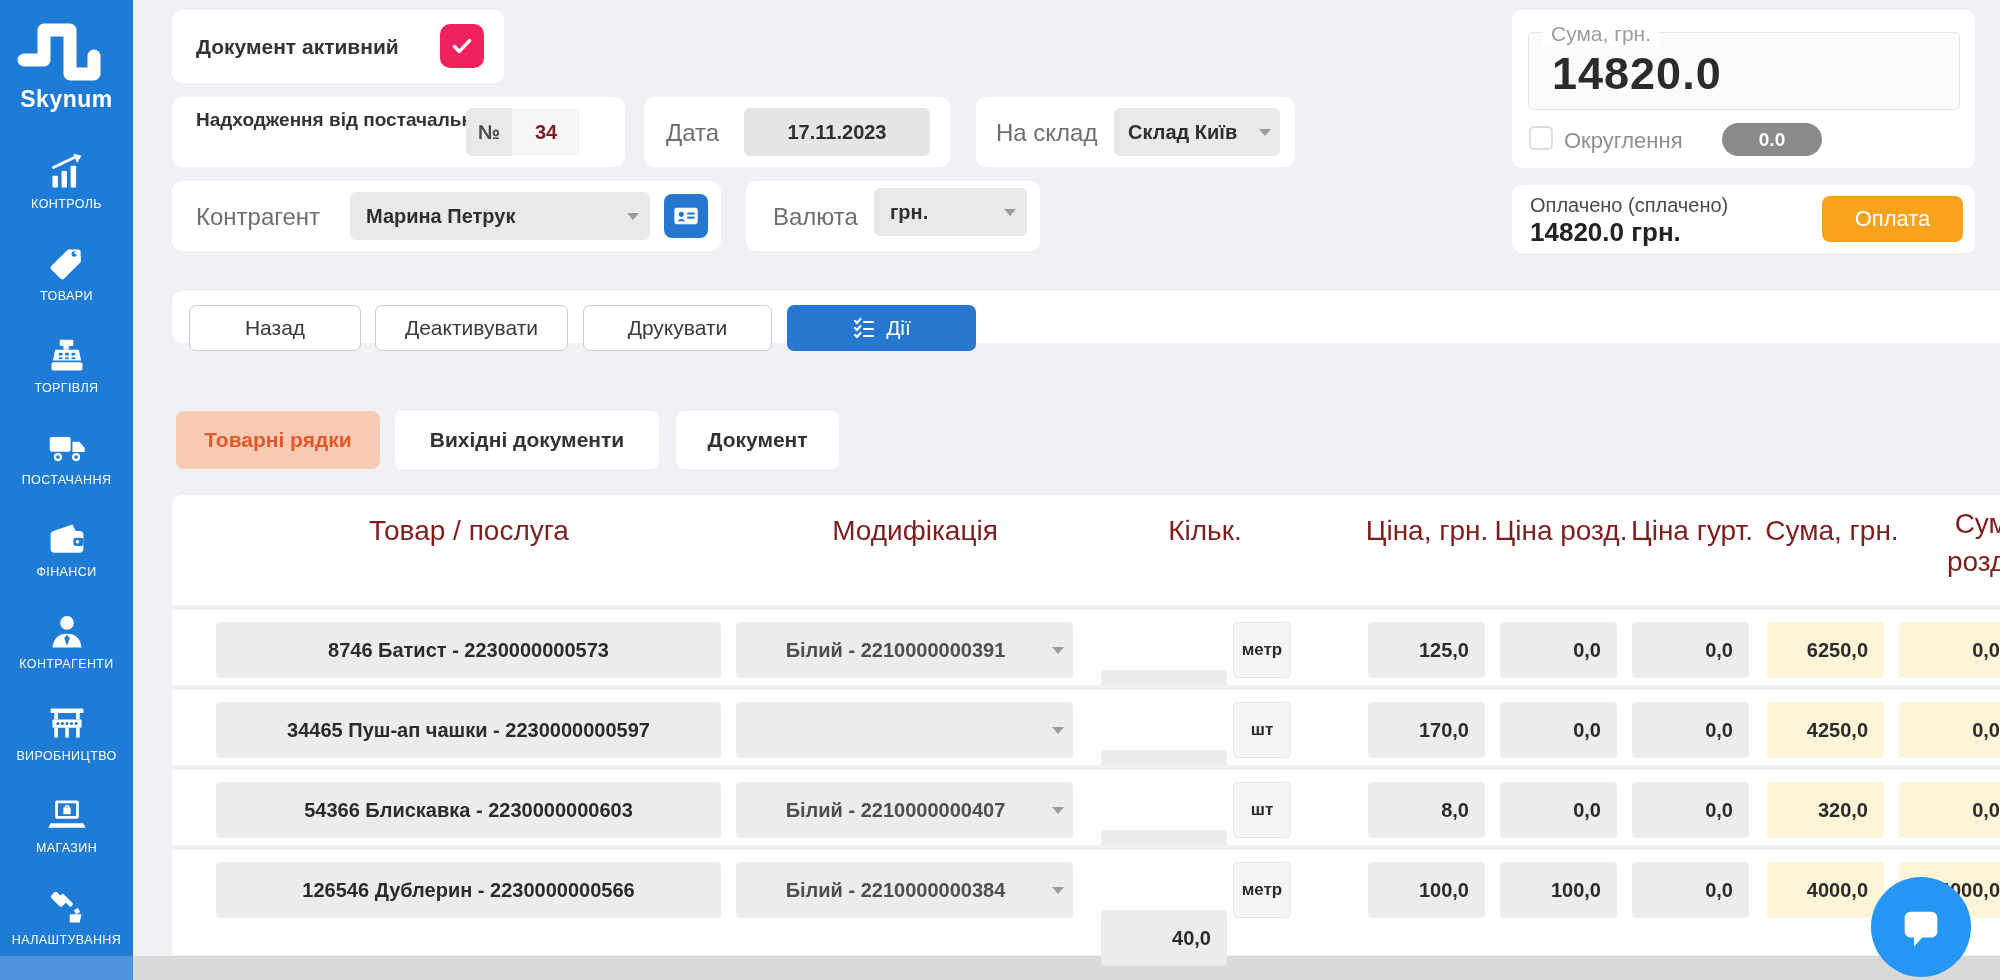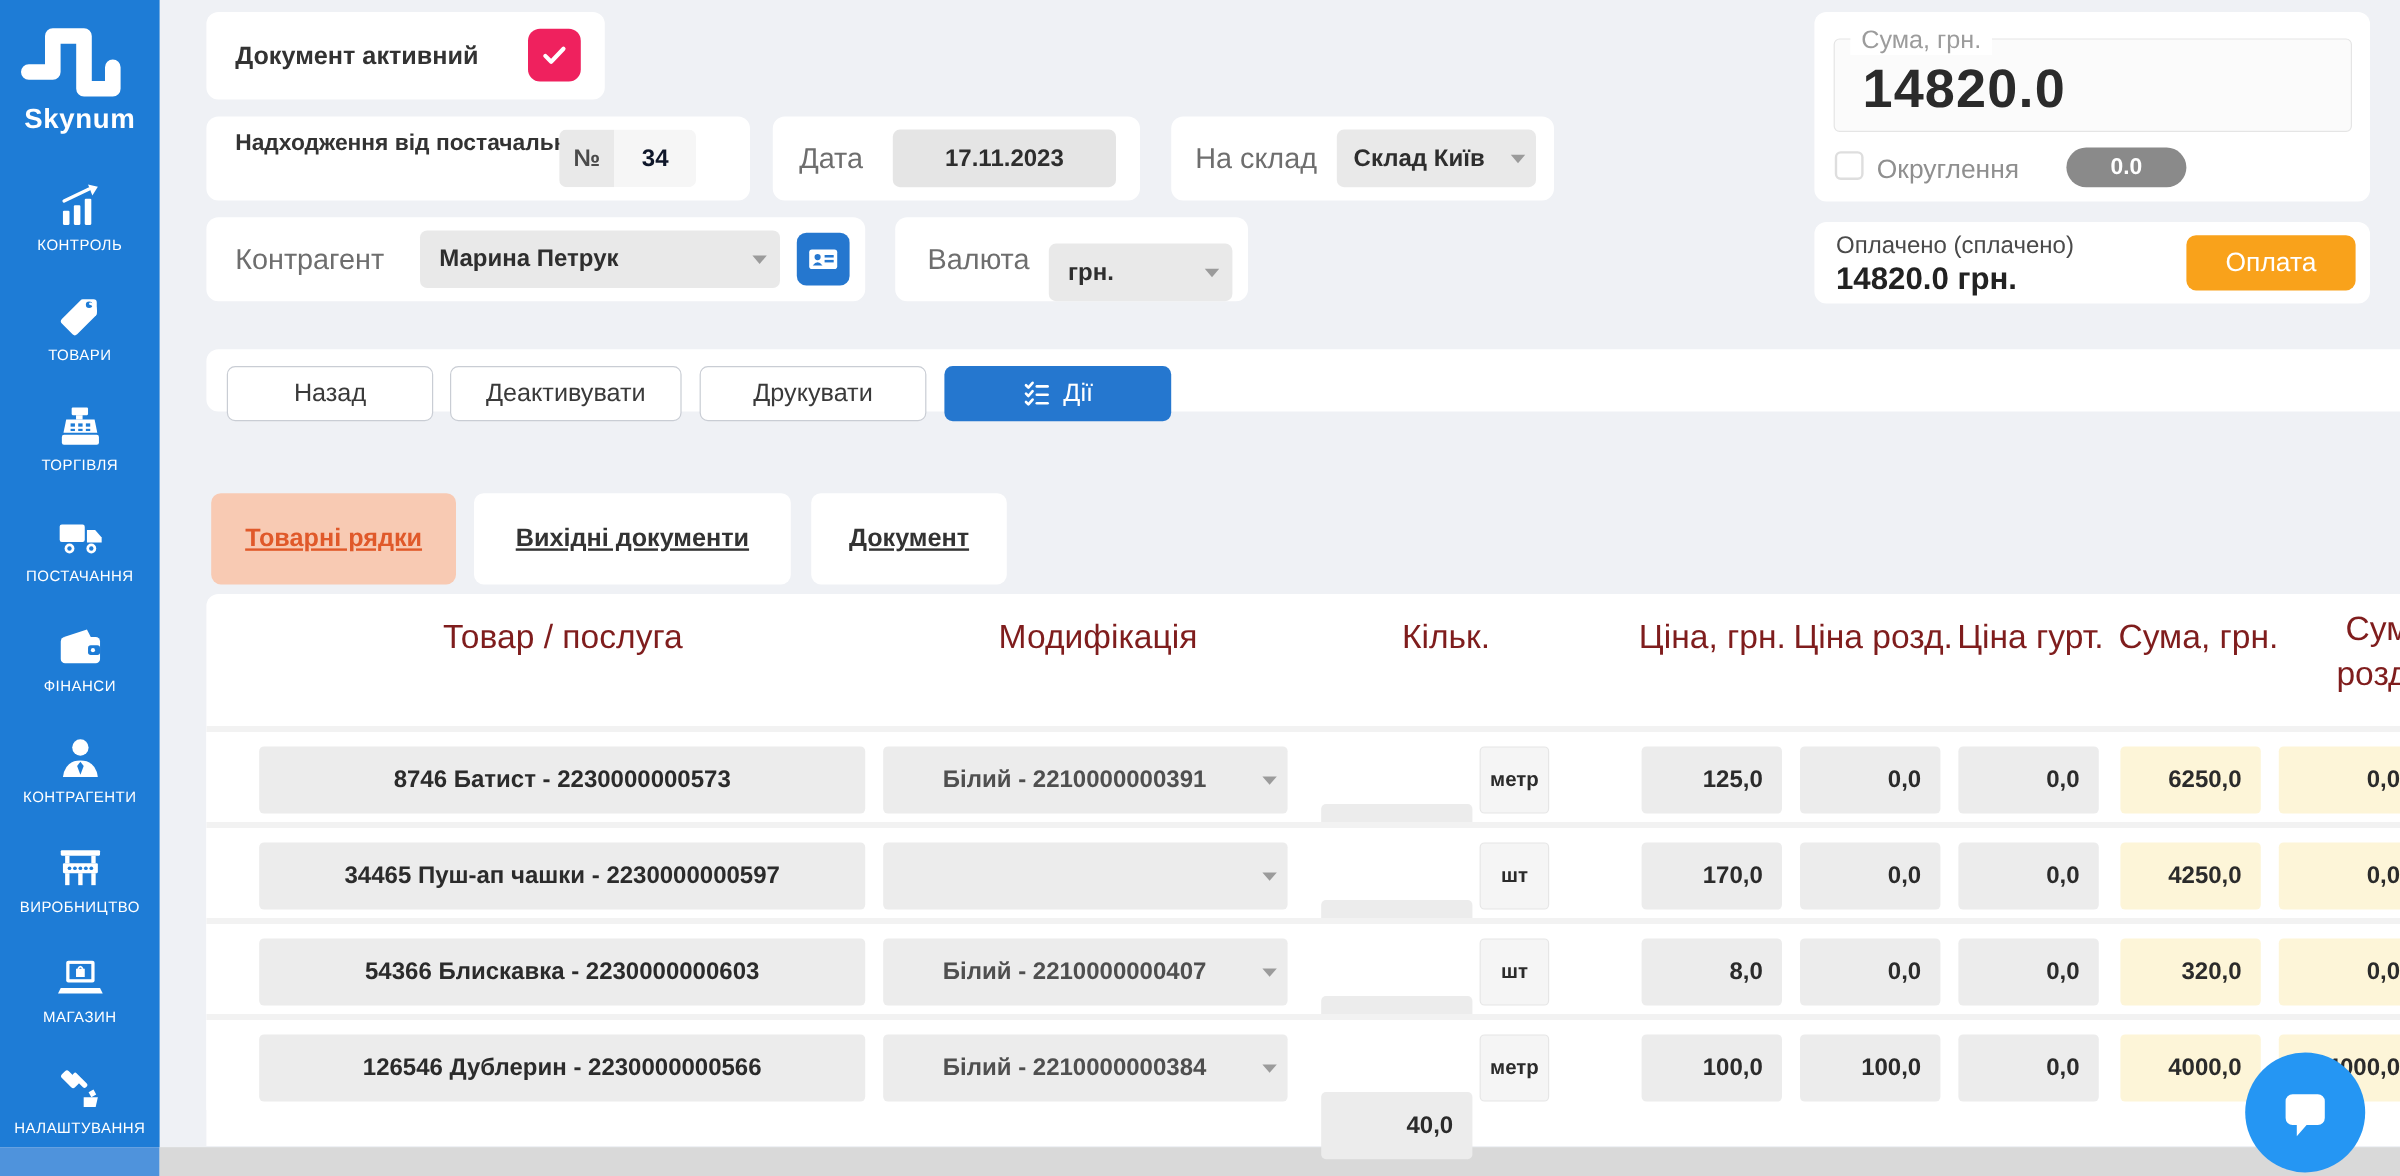--- a/index.html
+++ b/index.html
@@ -31,41 +31,41 @@
 
   .card-doc { left:172px; top:10px; width:332px; height:73px; display:flex; align-items:center; padding-left:24px; }
   .doc-label { font-size:21px; font-weight:bold; color:#333; }
   .doc-check { position:absolute; right:20px; top:14px; width:44px; height:44px; border-radius:10px; background:#ef215e; display:flex; align-items:center; justify-content:center; cursor:pointer; }
   .doc-check svg { width:26px; height:26px; }
 
   .card-nadkh { left:172px; top:97px; width:453px; height:70px; }
   .nadkh-label { position:absolute; left:24px; top:12px; font-size:19px; font-weight:bold; color:#333; line-height:1.2; }
   .num-group { position:absolute; left:294px; top:11px; height:48px; display:flex; border-radius:6px; overflow:hidden; }
   .num-sign { width:46px; background:#e9e9e9; display:flex; align-items:center; justify-content:center; font-weight:bold; font-size:20px; color:#4a4a4a; }
-  .num-val { width:68px; background:#f6f6f6; display:flex; align-items:center; justify-content:center; font-weight:bold; font-size:20px; color:#0f172a; }
+  .num-val { width:68px; background:#f6f6f6; display:flex; align-items:center; justify-content:center; font-weight:bold; font-size:20px; color:#7f1d1d; }
 
   .card-date { left:644px; top:97px; width:306px; height:70px; }
   .card-date .lbl { position:absolute; left:22px; top:22px; }
   .date-box { position:absolute; left:100px; top:11px; width:186px; height:48px; justify-content:center; }
 
   .card-sklad { left:976px; top:97px; width:319px; height:70px; }
   .card-sklad .lbl { position:absolute; left:20px; top:22px; }
   .sklad-dd { position:absolute; left:138px; top:11px; width:166px; height:48px; padding-left:14px; cursor:pointer; }
   .sklad-dd .caret { position:absolute; right:8px; top:17px; }
 
   .card-kontr { left:172px; top:181px; width:549px; height:70px; }
   .card-kontr .lbl { position:absolute; left:24px; top:22px; }
   .kontr-dd { position:absolute; left:178px; top:11px; width:300px; height:48px; padding-left:16px; cursor:pointer; }
   .kontr-dd .caret { position:absolute; right:10px; top:17px; }
   .kontr-btn { position:absolute; left:492px; top:13px; width:44px; height:44px; border-radius:8px; background:#2577cf; display:flex; align-items:center; justify-content:center; cursor:pointer; }
   .kontr-btn svg { width:28px; height:28px; }
 
   .card-val { left:746px; top:181px; width:294px; height:70px; }
   .card-val .lbl { position:absolute; left:27px; top:22px; }
-  .val-dd { position:absolute; left:128px; top:22px; width:153px; height:48px; padding-left:16px; cursor:pointer; }
+  .val-dd { position:absolute; left:128px; top:7px; width:153px; height:48px; padding-left:16px; cursor:pointer; }
   .val-dd .caret { position:absolute; right:10px; top:17px; }
 
   .card-suma { left:1512px; top:10px; width:463px; height:158px; }
   .suma-box { position:absolute; left:16px; top:22px; width:432px; height:78px; background:#fbfbfb; border:1px solid #e5e5e5; border-radius:5px; }
   .suma-legend { position:absolute; left:30px; top:12px; background:#fff; padding:0 9px; color:#9c9c9c; font-size:21px; }
   .suma-value { position:absolute; left:40px; top:38px; font-size:45px; font-weight:bold; color:#2b2b2b; letter-spacing:1px; }
   .round-check { position:absolute; left:17px; top:116px; width:24px; height:24px; border:2px solid #dedede; border-radius:5px; background:#fff; cursor:pointer; }
   .round-label { position:absolute; left:52px; top:118px; color:#8f8f8f; font-size:22px; }
   .round-pill { position:absolute; left:210px; top:113px; width:100px; height:33px; border-radius:17px; background:#8a8a8a; color:#fff; font-weight:bold; font-size:19px; display:flex; align-items:center; justify-content:center; }
 
@@ -77,21 +77,21 @@
   
   .actions-band { position:absolute; left:172px; top:291px; right:0; height:52px; background:#fff; border-radius:10px 0 0 10px; }
   .abtn { position:absolute; top:14px; height:46px; background:#fff; border:1.5px solid #c9cdd4; border-radius:7px; display:flex; align-items:center; justify-content:center; font-size:21px; color:#3a3a3a; cursor:pointer; }
   .abtn-back { left:17px; width:172px; }
   .abtn-deact { left:203px; width:193px; }
   .abtn-print { left:411px; width:189px; }
   .abtn-act { left:615px; width:189px; background:#2577cf; border:none; color:#fff; gap:10px; }
   .abtn-act svg { width:24px; height:24px; }
 
   
-  .tab { position:absolute; top:411px; height:76px; border-radius:8px; display:flex; align-items:center; justify-content:center; font-size:21px; font-weight:bold; cursor:pointer; background:#fff; color:#333;text-decoration:underline; }
+  .tab { position:absolute; top:411px; height:58px; border-radius:8px; display:flex; align-items:center; justify-content:center; font-size:21px; font-weight:bold; cursor:pointer; background:#fff; color:#333; }
   .tab-0 { left:176px; width:204px; background:#f8cab3; color:#e0592a; }
   .tab-1 { left:395px; width:264px; }
   .tab-2 { left:676px; width:163px; }
 
   
   .table-card { position:absolute; left:172px; top:495px; width:1880px; height:460px; background:#fff; border-radius:10px 0 0 0; }
   .th { position:absolute; top:515px; transform:translateX(-50%); font-size:28px; color:#7f1d1d; white-space:nowrap; }
   .th-wrap { white-space:normal; width:84px; text-align:center; top:505px; line-height:1.35; }
   .tbody { position:absolute; left:172px; top:605px; width:1880px; }
   .trow { position:relative; height:80px; border-top:5px solid #f2f2f2; background:#fff; }

